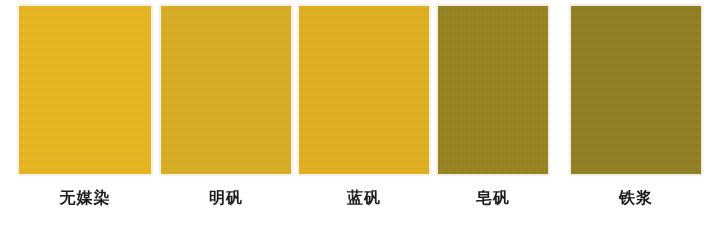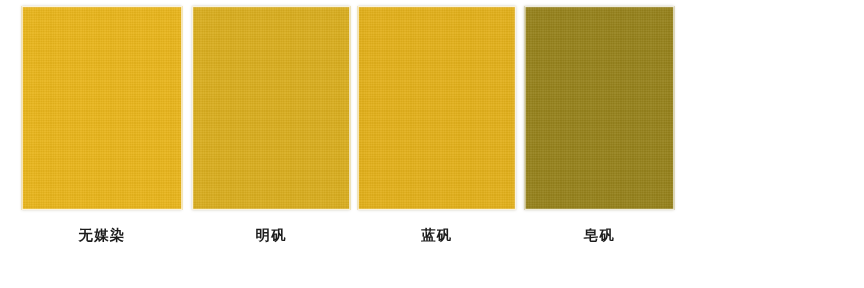--- a/index.html
+++ b/index.html
@@ -49,34 +49,34 @@
     right: 0;
     bottom: 0;
     background-image:
       repeating-linear-gradient(0deg, rgba(255,255,255,0.035) 0px, rgba(255,255,255,0.035) 1px, rgba(0,0,0,0.025) 1px, rgba(0,0,0,0.025) 2px),
       repeating-linear-gradient(90deg, rgba(255,255,255,0.03) 0px, rgba(255,255,255,0.03) 1px, rgba(0,0,0,0.02) 1px, rgba(0,0,0,0.02) 2px);
     pointer-events: none;
   }
 
   .swatch-label {
     margin-top: 15px;
-    font-size: 12px;
+    font-size: 16px;
     font-weight: bold;
     color: #1c1c1c;
     letter-spacing: 1px;
     line-height: 1;
     text-align: center;
     white-space: nowrap;
   }
 
   
   .cell-0 { left: 18px;  width: 134px; }
   .cell-1 { left: 160px; width: 132px; }
   .cell-2 { left: 298px; width: 132px; }
-  .cell-3 { left: 437px; width: 125px; }
+  .cell-3 { left: 437px; width: 112px; }
   .cell-4 { left: 570px; width: 132px; }
 </style>
 </head>
 <body style="background-color: rgb(255, 255, 255);">
 
 <div id="swatch-board">
 
   <div class="swatch-cell cell-0">
     <div class="swatch-chip" style="background-color: rgb(232, 181, 28);"></div>
     <div class="swatch-label" style="color: rgb(28, 28, 28);">无媒染</div>
@@ -90,14 +90,18 @@
   <div class="swatch-cell cell-1">
     <div class="swatch-chip" style="background-color: rgb(217, 173, 31);"></div>
     <div class="swatch-label" style="color: rgb(28, 28, 28);">明矾</div>
   </div>
 
   <div class="swatch-cell cell-3">
     <div class="swatch-chip" style="background-color: rgb(150, 130, 28);"></div>
     <div class="swatch-label" style="color: rgb(28, 28, 28);">皂矾</div>
   </div>
 
+  <div class="swatch-cell cell-4">
+    <div class="swatch-chip" style="background-color: rgb(143, 126, 30);"></div>
+    <div class="swatch-label" style="color: rgb(28, 28, 28);">铁浆</div>
+  </div>
 
 </div>
 
 </body></html>

